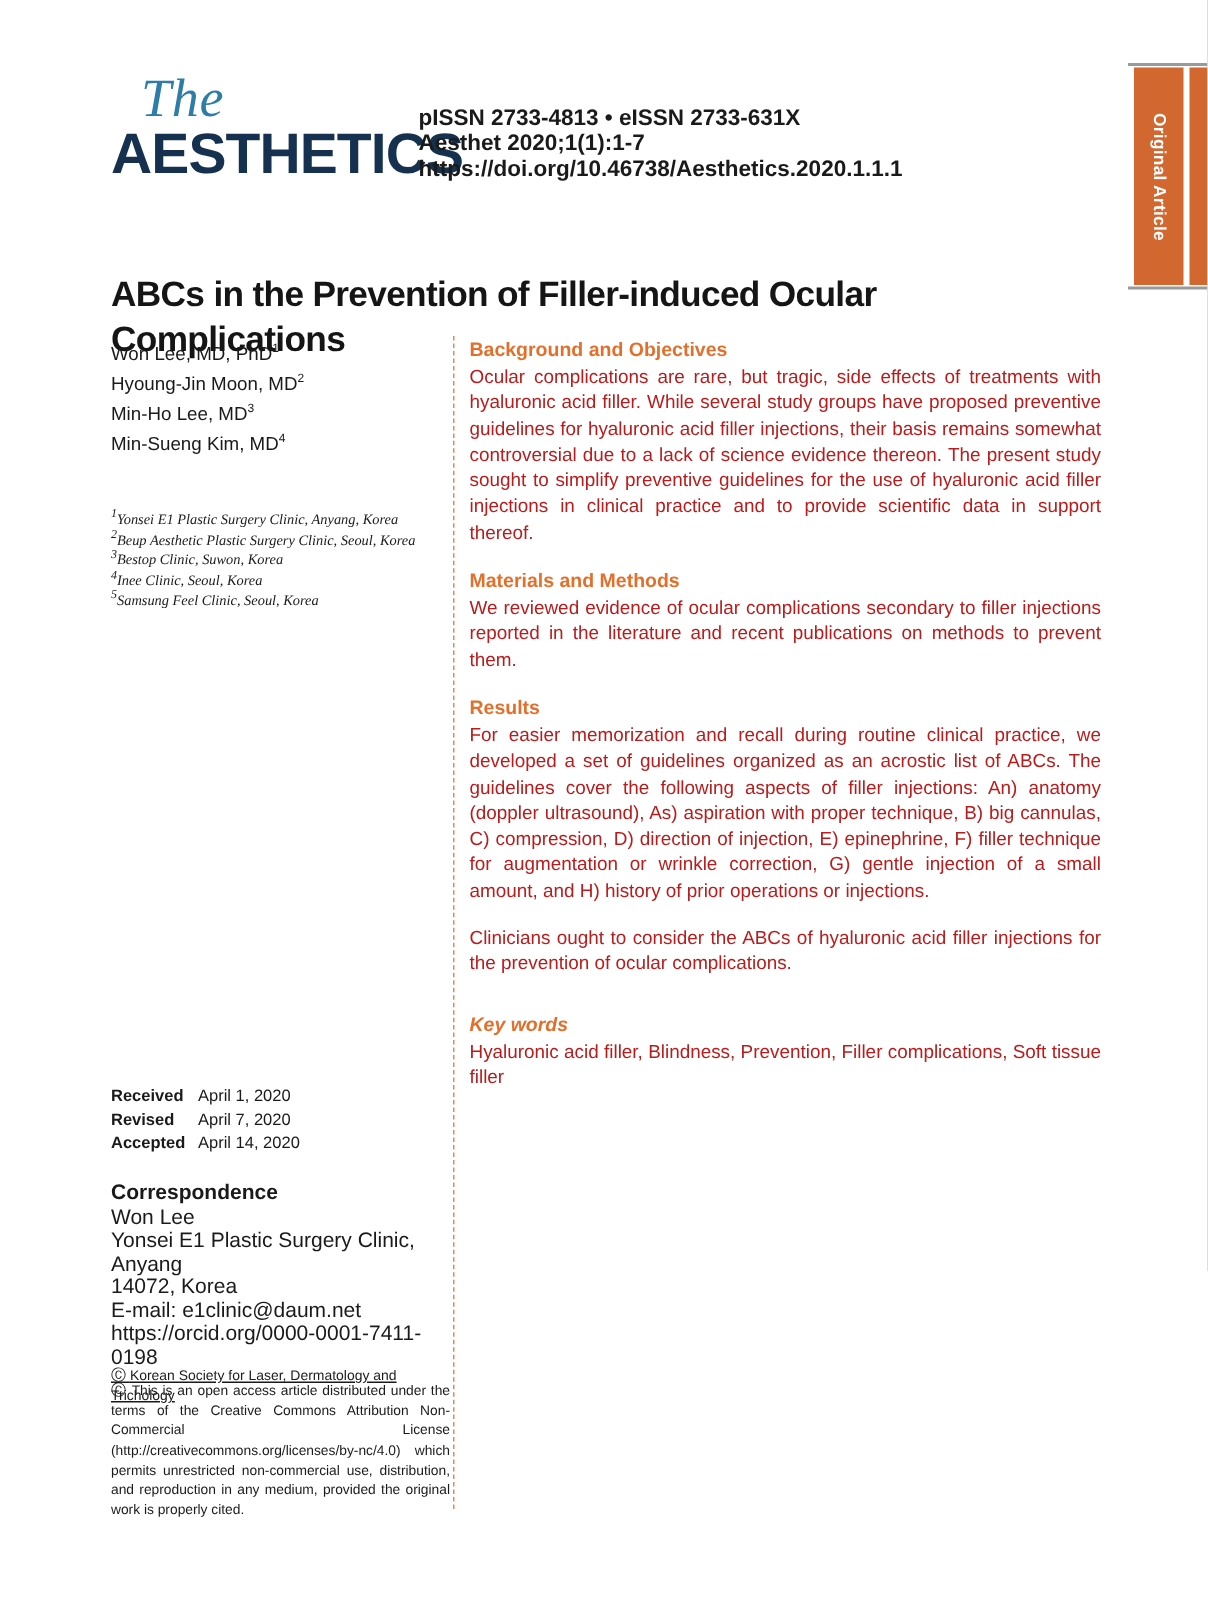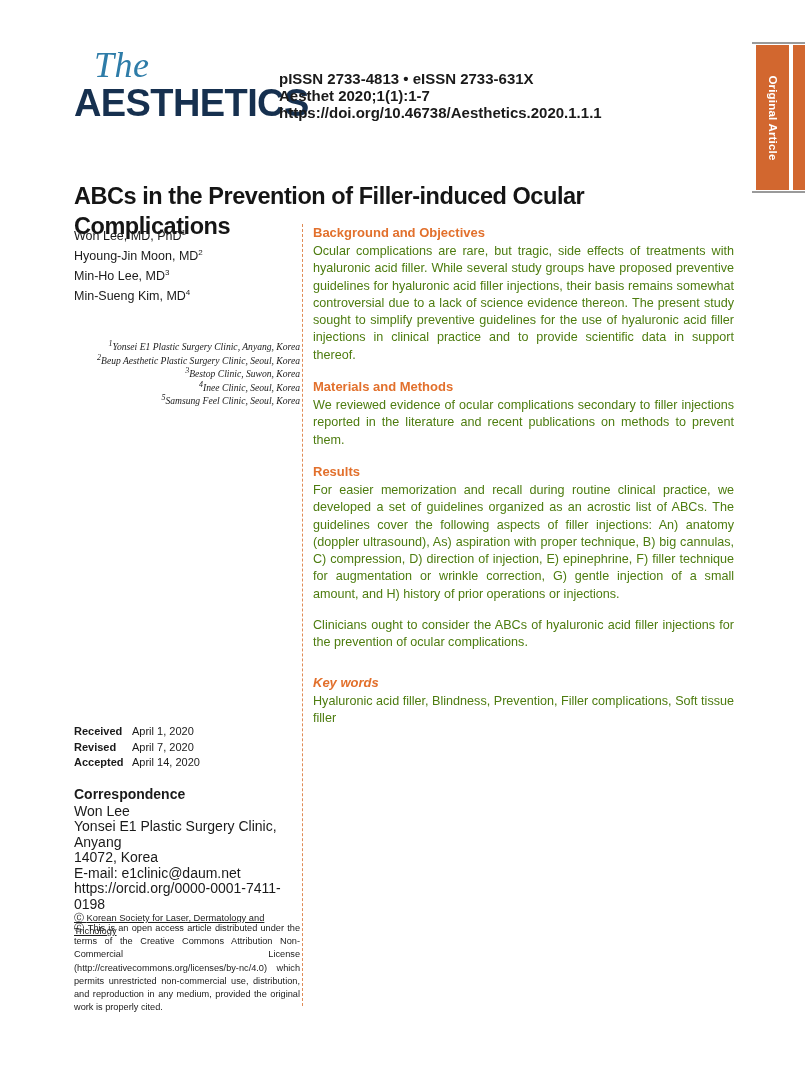--- a/index.html
+++ b/index.html
@@ -171,21 +171,21 @@
     position: absolute;
     left: 0;
     top: 116px;
     font-family: "Liberation Serif", serif;
     font-style: italic;
     font-size: 9.6px;
     line-height: 13.6px;
     color: #1a1a1a;
     width: 226px;
   }
-  .affils div { white-space: nowrap; text-align: right; }
+  .affils div { white-space: nowrap; }
 
   .dates {
     position: absolute;
     left: 0;
     top: 500px;
     font-size: 11px;
     line-height: 15.5px;
     color: #1a1a1a;
   }
   .dates .lbl {
@@ -242,21 +242,21 @@
     font-size: 13px;
     line-height: 18px;
     margin: 0 0 1px 0;
   }
   .abs-head.kw {
     font-style: italic;
   }
   .abs-body {
     font-size: 12.6px;
     line-height: 17.3px;
-    color: #4d7c0f;
+    color: #b91c1c;
     text-align: justify;
     margin: 0;
     hyphens: manual;
   }
   .abs-sec { margin-bottom: 14px; }
   .abs-sec.keywords { margin-top: 22px; }
 
   
   .footer {
     position: absolute;

